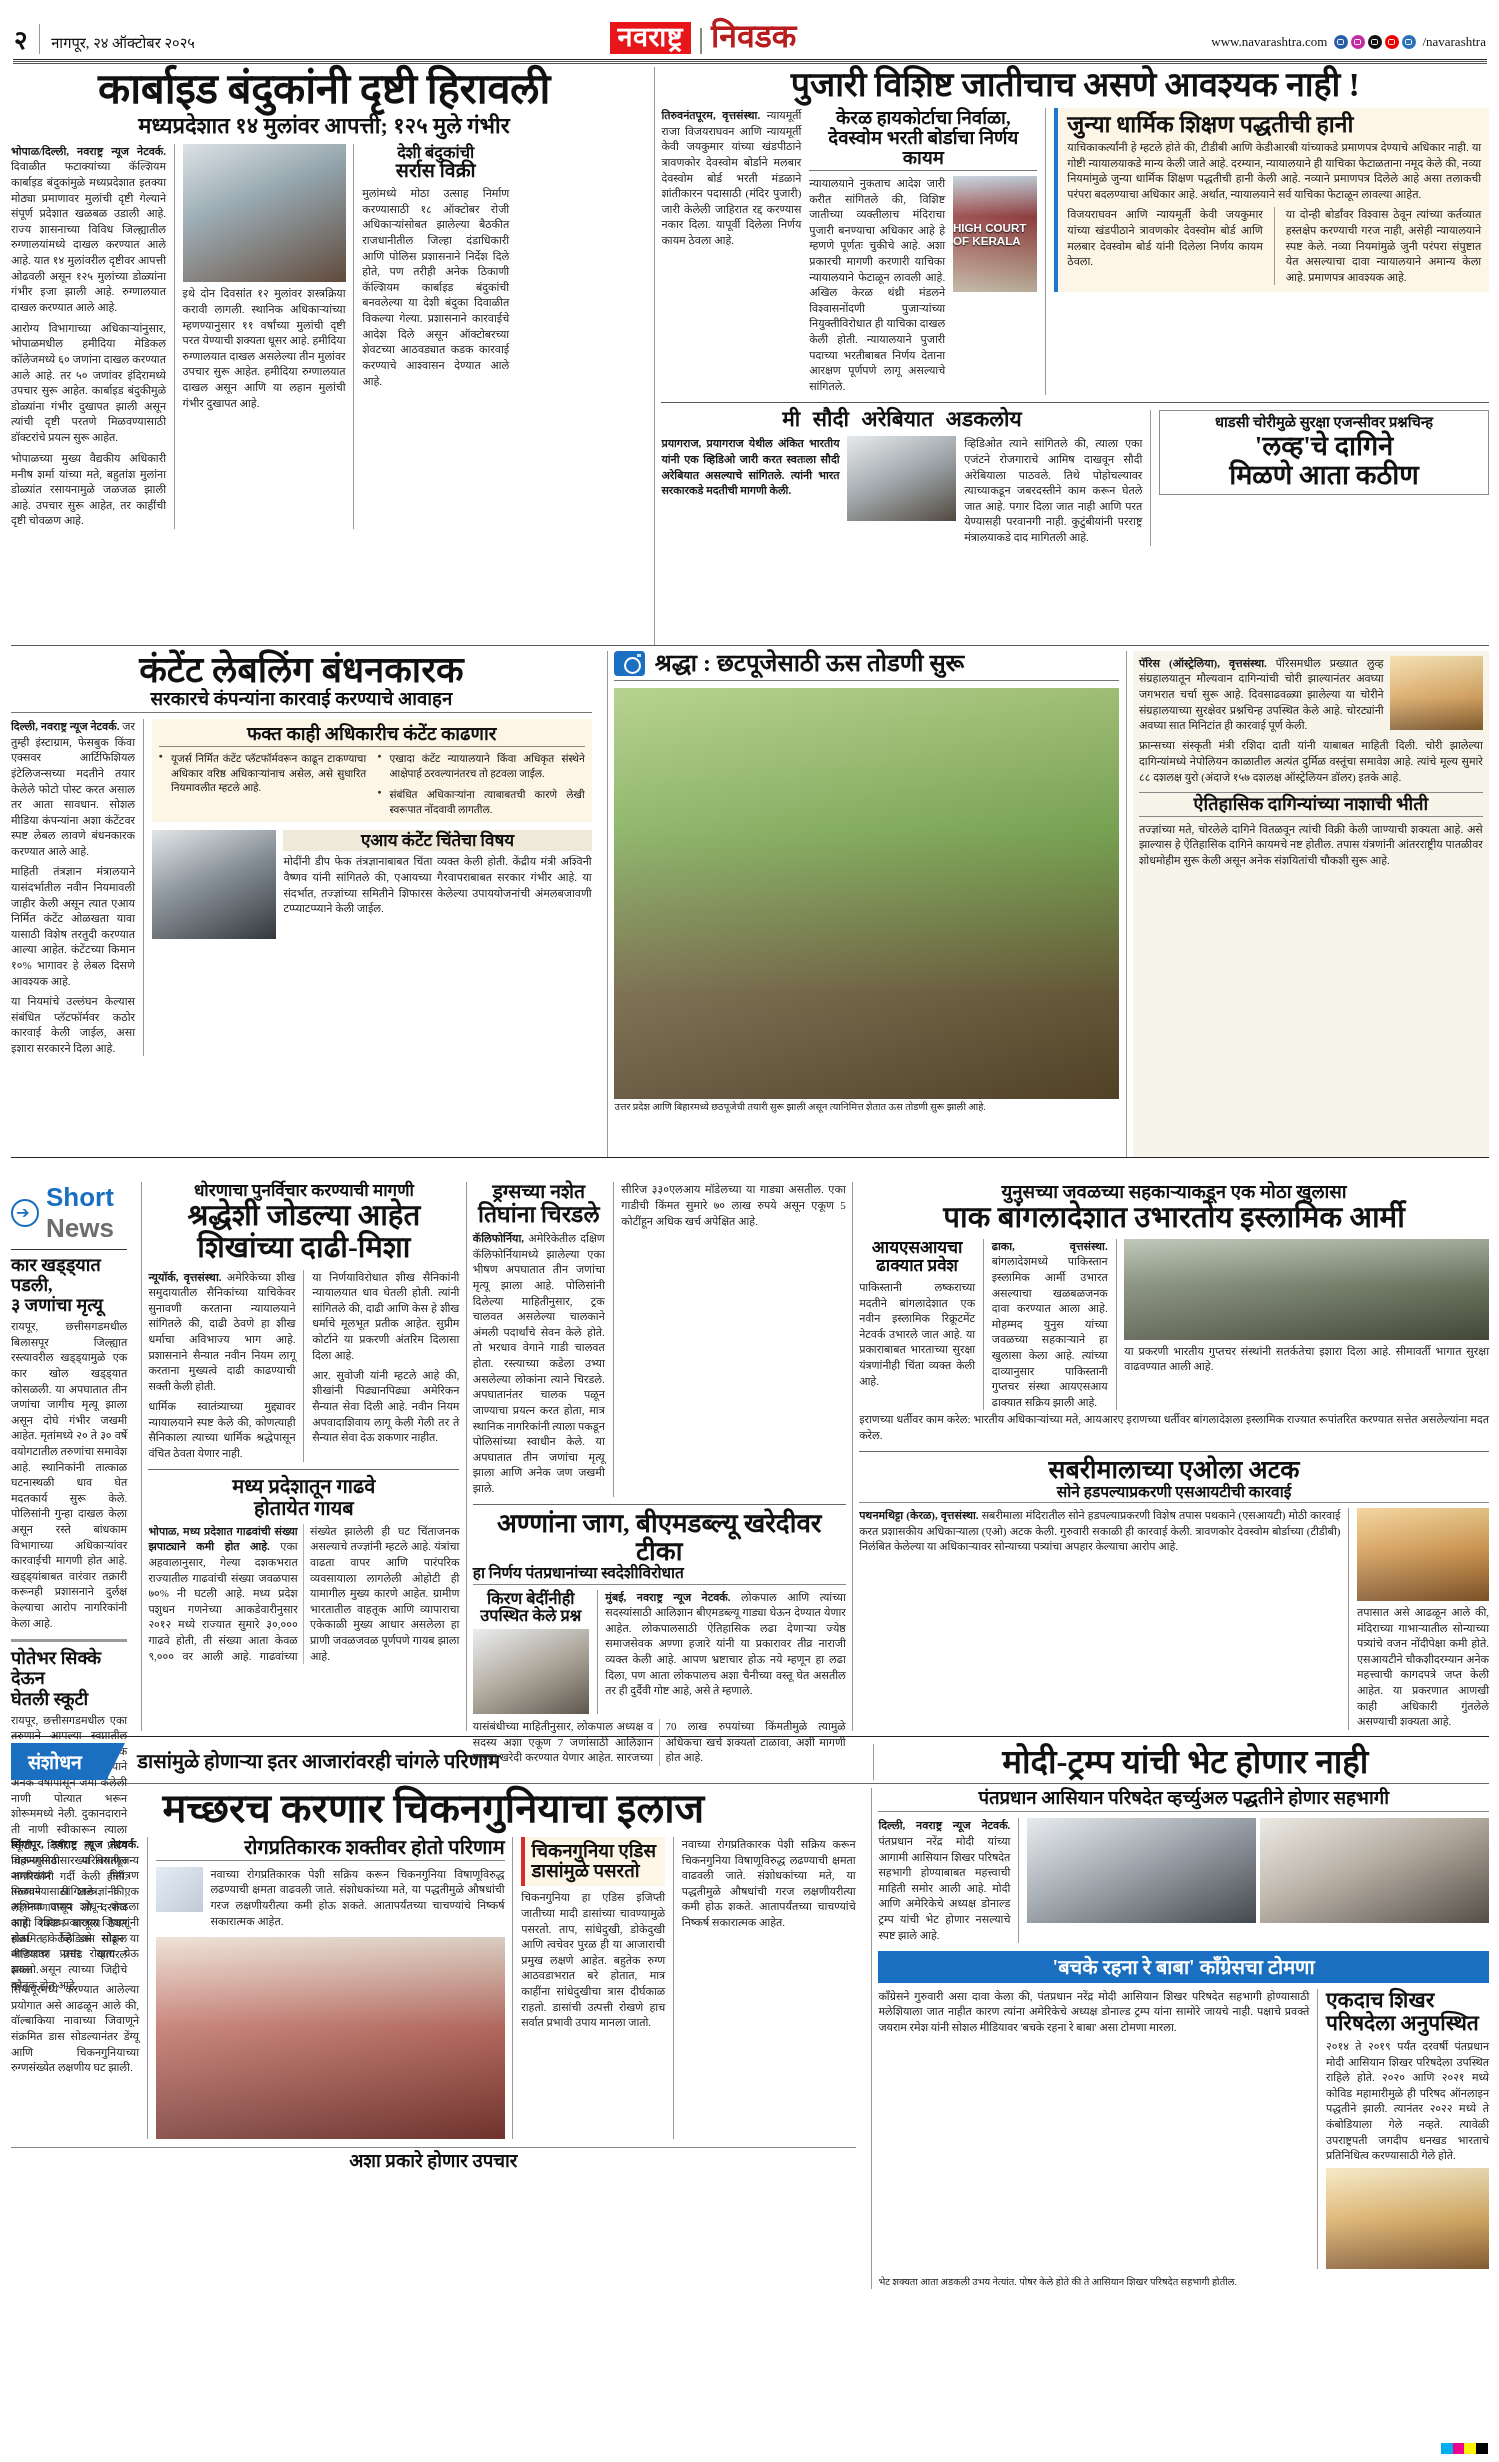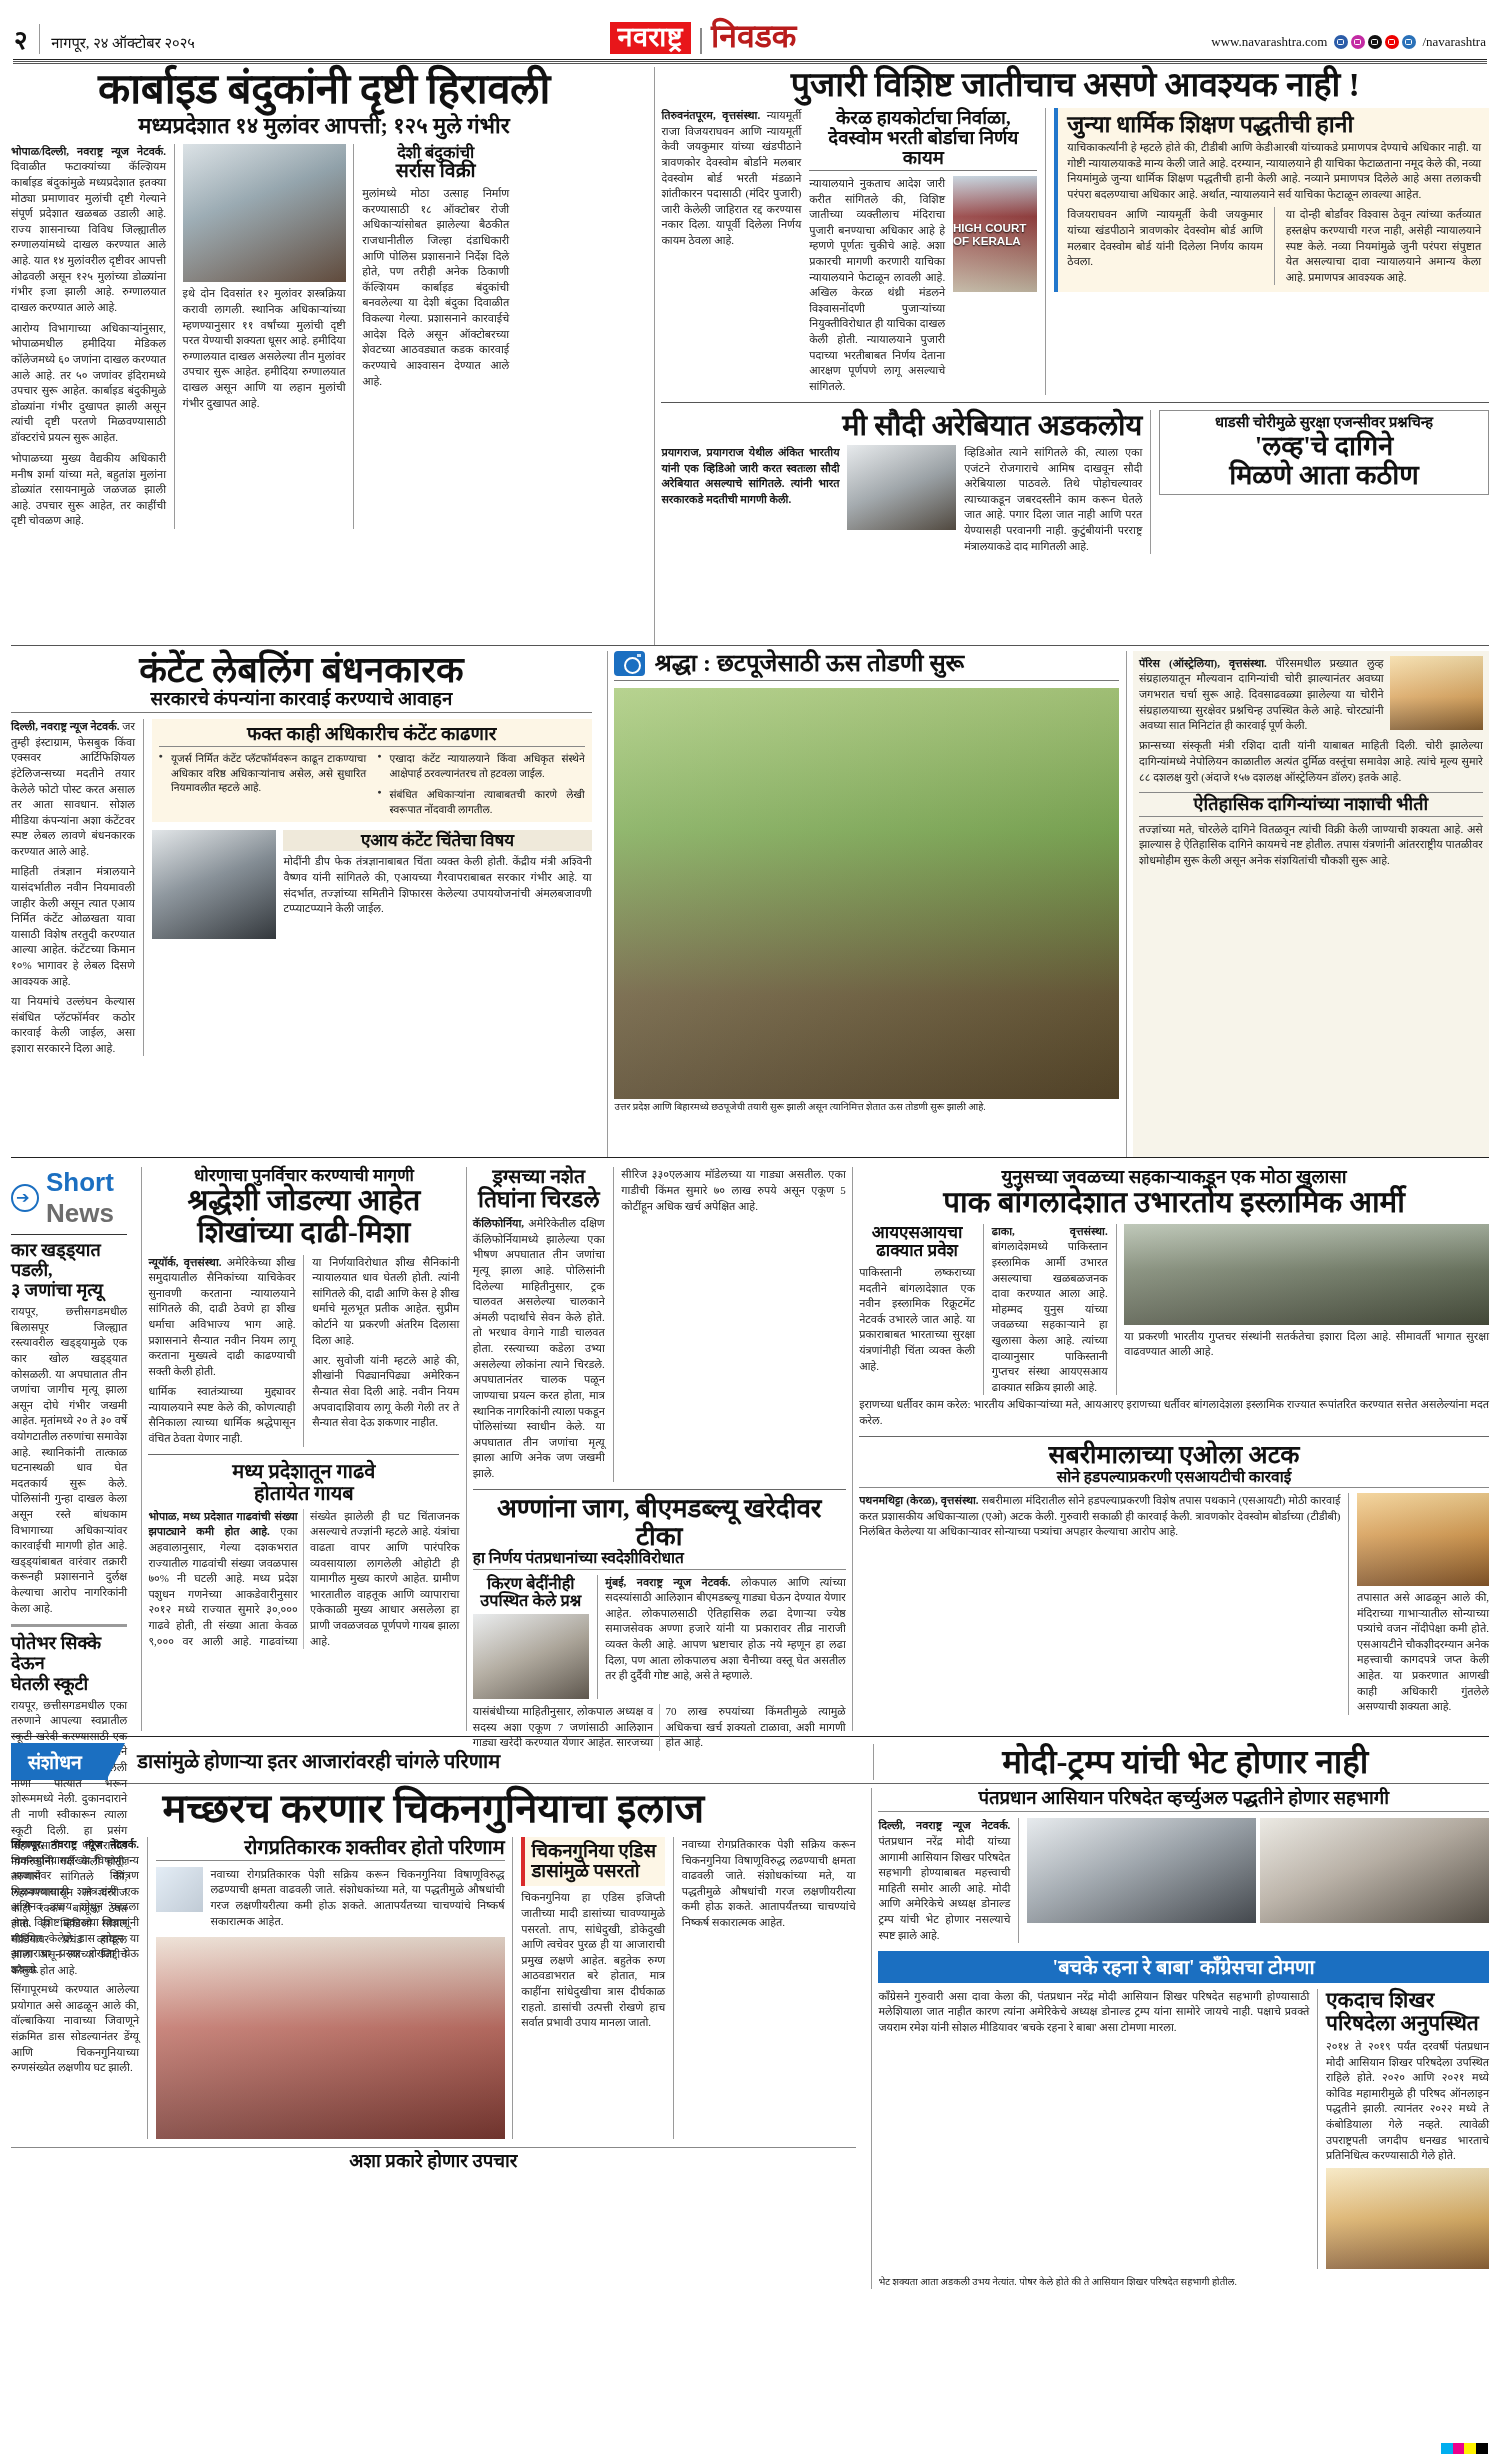--- a/index.html
+++ b/index.html
@@ -236,21 +236,21 @@
               <p class="body-txt" style="flex:1;">विजयराघवन आणि न्यायमूर्ती केवी जयकुमार यांच्या खंडपीठाने त्रावणकोर देवस्वोम बोर्ड आणि मलबार देवस्वोम बोर्ड यांनी दिलेला निर्णय कायम ठेवला.</p>
               <div class="vrule"></div>
               <p class="body-txt" style="flex:1;">या दोन्ही बोर्डांवर विश्वास ठेवून त्यांच्या कर्तव्यात हस्तक्षेप करण्याची गरज नाही, असेही न्यायालयाने स्पष्ट केले. नव्या नियमांमुळे जुनी परंपरा संपुष्टात येत असल्याचा दावा न्यायालयाने अमान्य केला आहे. प्रमाणपत्र आवश्यक आहे.</p>
             </div>
           </div>
         </div>
       </div>
 
       <div style="display:flex; gap:7.8px; margin-top:7.8px; border-top:0.8px solid #555; padding-top:6.2px;">
         <div style="width:481px;">
-          <div class="hl" style="font-size:29px; text-align:right;">मी सौदी अरेबियात अडकलोय</div>
+          <div class="hl" style="font-size:21px; text-align:center;font-family:Liberation Mono, monospace;">मी सौदी अरेबियात अडकलोय</div>
           <div style="display:flex; gap:7.8px; margin-top:4.7px;">
             <p class="body-txt" style="flex:1;"><span class="byline">प्रयागराज, प्रयागराज येथील अंकित भारतीय यांनी एक व्हिडिओ जारी करत स्वतःला सौदी अरेबियात असल्याचे सांगितले. त्यांनी भारत सरकारकडे मदतीची मागणी केली.</span></p>
             <div class="photo ph-man" style="width:109px; height:85px; flex:none;"></div>
             <p class="body-txt" style="flex:1;">व्हिडिओत त्याने सांगितले की, त्याला एका एजंटने रोजगाराचे आमिष दाखवून सौदी अरेबियाला पाठवले. तिथे पोहोचल्यावर त्याच्याकडून जबरदस्तीने काम करून घेतले जात आहे. पगार दिला जात नाही आणि परत येण्यासही परवानगी नाही. कुटुंबीयांनी परराष्ट्र मंत्रालयाकडे दाद मागितली आहे.</p>
           </div>
         </div>
         <div class="vrule"></div>
         <div style="flex:1;">
           <div class="boxed" style="padding:4.7px 7.8px;">
             <div class="hl" style="font-size:14.7px; text-align:center;">धाडसी चोरीमुळे सुरक्षा एजन्सीवर प्रश्नचिन्ह</div>
@@ -316,21 +316,21 @@
             <span>पॅरिसमधील प्रख्यात लुव्ह संग्रहालयातून मौल्यवान दागिन्यांची चोरी झाल्यानंतर अवघ्या जगभरात चर्चा सुरू आहे. दिवसाढवळ्या झालेल्या या चोरीने संग्रहालयाच्या सुरक्षेवर प्रश्नचिन्ह उपस्थित केले आहे. चोरट्यांनी अवघ्या सात मिनिटांत ही कारवाई पूर्ण केली.</span></p>
           <div class="photo ph-bridge" style="width:93px; height:74px; flex:none;"></div>
         </div>
         <p class="body-txt" style="margin-top:4.7px;">फ्रान्सच्या संस्कृती मंत्री रशिदा दाती यांनी याबाबत माहिती दिली. चोरी झालेल्या दागिन्यांमध्ये नेपोलियन काळातील अत्यंत दुर्मिळ वस्तूंचा समावेश आहे. त्यांचे मूल्य सुमारे ८८ दशलक्ष युरो (अंदाजे १५७ दशलक्ष ऑस्ट्रेलियन डॉलर) इतके आहे.</p>
         <div class="hl" style="font-size:18px; text-align:center; border-top:0.8px solid #888; border-bottom:0.8px solid #888; margin-top:6.2px; padding:2.3px 0;">ऐतिहासिक दागिन्यांच्या नाशाची भीती</div>
         <p class="body-txt" style="margin-top:4.7px;">तज्ज्ञांच्या मते, चोरलेले दागिने वितळवून त्यांची विक्री केली जाण्याची शक्यता आहे. असे झाल्यास हे ऐतिहासिक दागिने कायमचे नष्ट होतील. तपास यंत्रणांनी आंतरराष्ट्रीय पातळीवर शोधमोहीम सुरू केली असून अनेक संशयितांची चौकशी सुरू आहे.</p>
       </div>
     </div>
   </div>
 
-  <div style="display:flex; gap:0; height:574px; border-top:1.6px solid #222; padding-top:9px;">
+  <div style="display:flex; gap:0; height:574px; border-top:1.6px solid #222; padding-top:24px;">
 
     <div style="width:124px; padding-right:7.8px;">
       <div class="shortnews-hdr">
         <div class="sn-icon"></div>
         <div class="sn-text">
           <span class="w1">Short</span>
           <span class="w2">News</span>
         </div>
       </div>
       <div style="border-top:1.6px solid #333; margin:4.7px 0;"></div>

